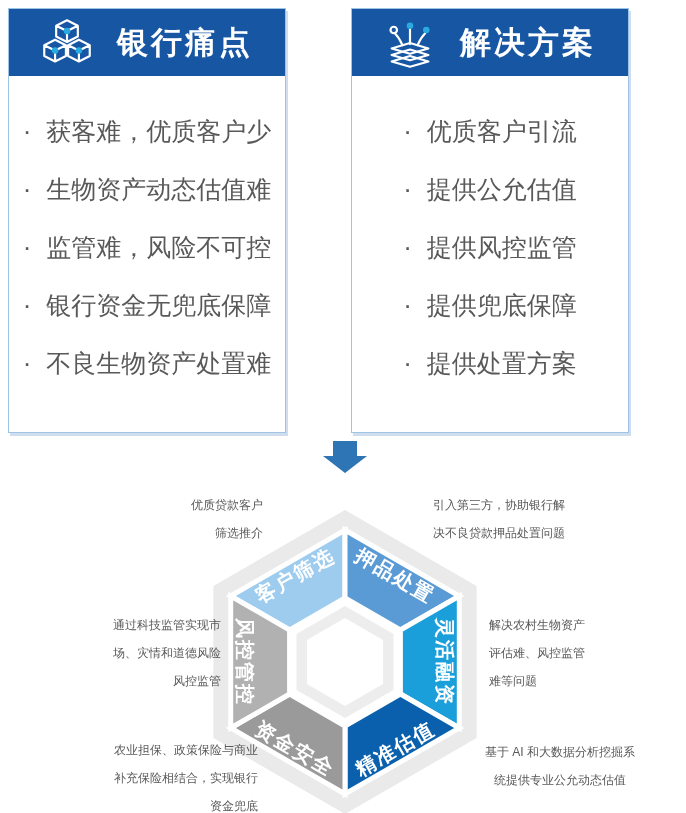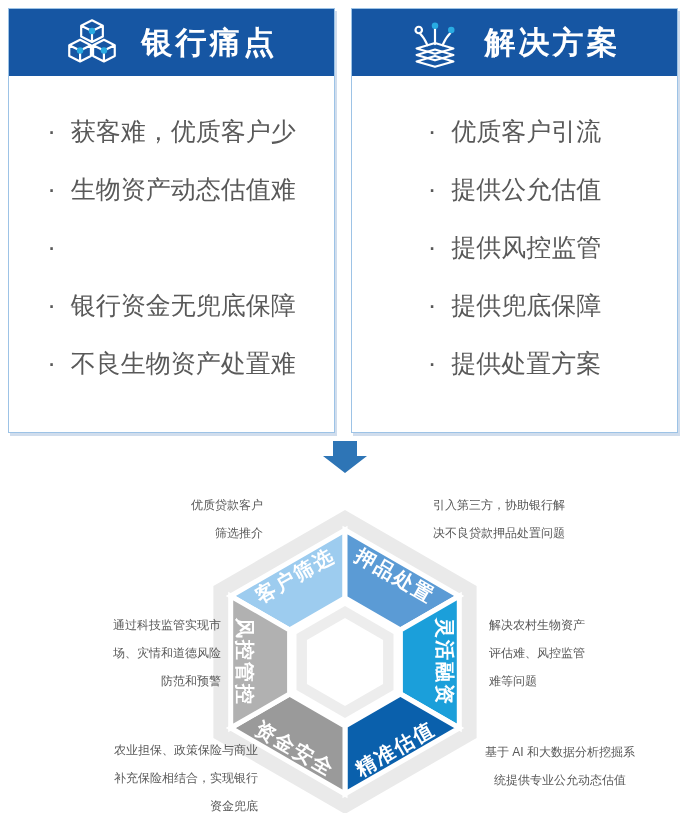--- a/index.html
+++ b/index.html
@@ -2,21 +2,21 @@
 <html><head>
 <meta charset="utf-8">
 <style>
   html,body{margin:0;padding:0;}
   body{
     width:686px;height:813px;position:relative;background:#ffffff;
     font-family:"Liberation Sans","DejaVu Sans",sans-serif;
     overflow:hidden;
   }
   .card{
-    position:absolute;top:8px;width:327px;height:425px;background:#fff;
+    position:absolute;top:8px;width:278px;height:425px;background:#fff;
     border:1px solid #9DC3E6;box-sizing:border-box;
     box-shadow:2px 3px 0 rgba(150,180,215,.45);
   }
   .card.left{left:8px;}
   .card.right{left:351px;}
   .card-header{
     height:67px;background:#1656A3;display:flex;align-items:center;
     justify-content:center;gap:24px;
   }
   .card-title{color:#fff;font-size:31px;font-weight:bold;letter-spacing:3px;}
@@ -59,20 +59,21 @@
     <li>
         <span class="dot">·</span>
         <span>获客难，优质客户少</span>
       </li>
     <li>
         <span class="dot">·</span>
         <span>生物资产动态估值难</span>
       </li>
     <li>
         <span class="dot">·</span>
+        <span>监管难，风险不可控</span>
       </li>
     <li>
         <span class="dot">·</span>
         <span>银行资金无兜底保障</span>
       </li>
     <li>
         <span class="dot">·</span>
         <span>不良生物资产处置难</span>
       </li>
   </ul>
@@ -152,21 +153,21 @@
   <div>优质贷款客户</div>
   <div>筛选推介</div>
 </div>
 <div id="note-1" class="note l">
   <div>引入第三方，协助银行解</div>
   <div>决不良贷款押品处置问题</div>
 </div>
 <div id="note-2" class="note r">
   <div>通过科技监管实现市</div>
   <div>场、灾情和道德风险</div>
-  <div>防范和预警</div>
+  <div>风控监管</div>
 </div>
 <div id="note-3" class="note l">
   <div>解决农村生物资产</div>
   <div>评估难、风控监管</div>
   <div>难等问题</div>
 </div>
 <div id="note-4" class="note r">
   <div>农业担保、政策保险与商业</div>
   <div>补充保险相结合，实现银行</div>
   <div>资金兜底</div>

